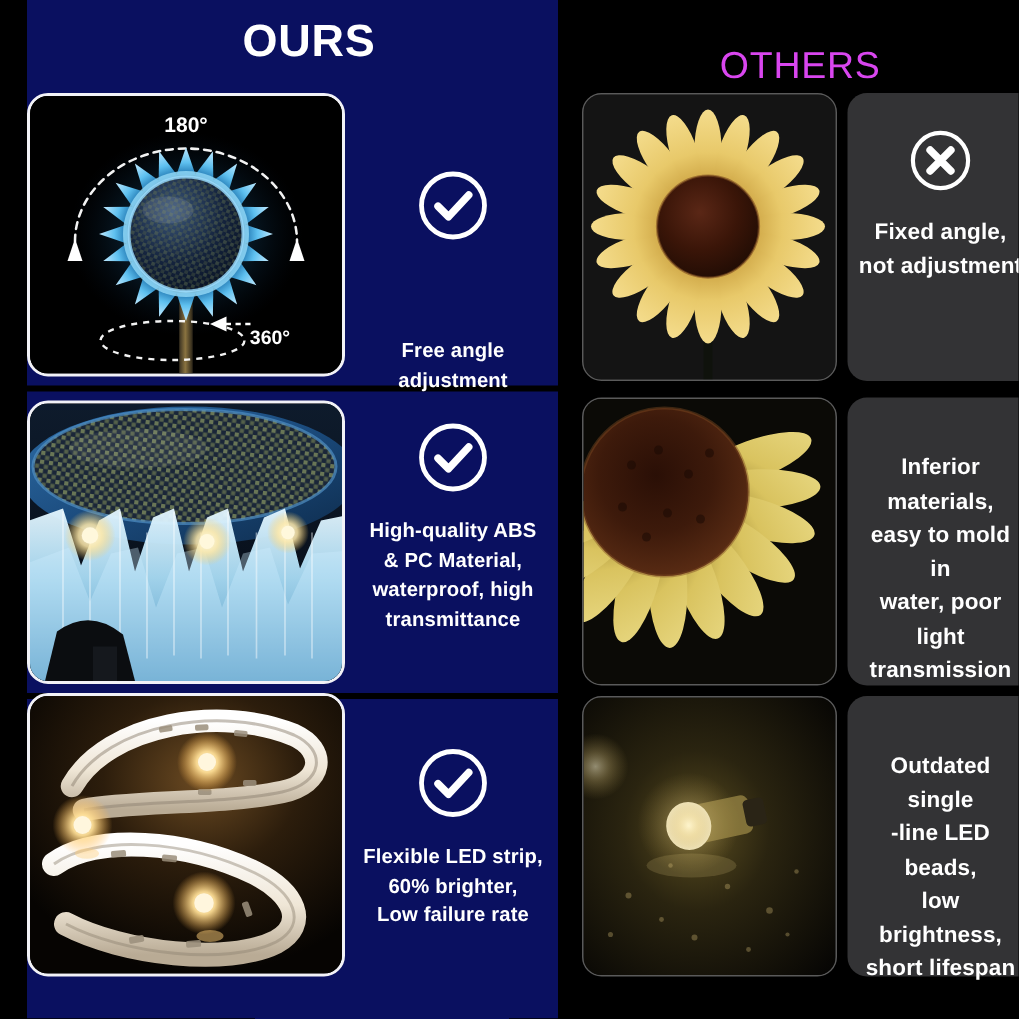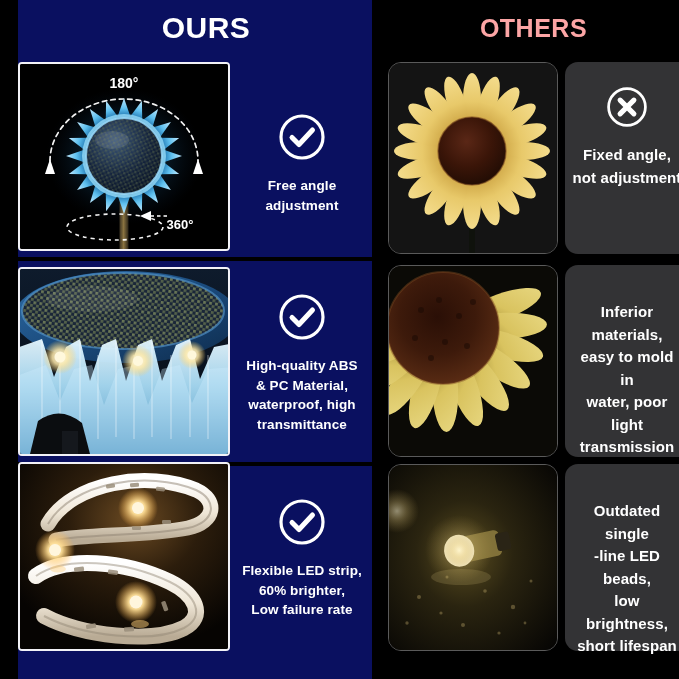--- a/index.html
+++ b/index.html
@@ -16,49 +16,49 @@
   .hdr-ours-bg{
     position:absolute; left:18px; top:0; width:354px; height:56px;
     background:#0a1060;
   }
   .hdr-ours{
     position:absolute; left:18px; top:0; width:376px; height:56px;
     display:flex; align-items:center; justify-content:center;
     color:#fff; font-size:30px; font-weight:bold; letter-spacing:.5px;
   }
   .hdr-others{
-    position:absolute; left:388px; top:0; width:291px; height:56px;
+    position:absolute; left:388px; top:16px; width:291px; height:56px;
     display:flex; align-items:center; justify-content:center;
-    color:#fca5a5; font-size:25px; font-weight:bold; letter-spacing:.5px;
+    color:#d946ef; font-size:25px; font-weight:normal; letter-spacing:.5px;
   }
 
   
   .navy{ position:absolute; left:18px; width:354px; background:#0a1060; }
   .navy.b1{ top:56px;  height:201px; }
   .navy.b2{ top:261px; height:201px; }
   .navy.b3{ top:466px; height:213px; }
 
   
   .ocard{
     position:absolute; left:18px; width:212px;
-    border:2px solid #f2f2f7; border-radius:4px;
+    border:2px solid #f2f2f7; border-radius:14px;
     background:#000; overflow:hidden;
   }
   .ocard.c1{ top:62px;  height:189px; }
   .ocard.c2{ top:267px; height:189px; }
   .ocard.c3{ top:462px; height:189px; }
 
   
   .otext{
     position:absolute; left:232px; width:140px;
     display:flex; flex-direction:column; align-items:center;
     color:#fff; text-align:center;
   }
-  .otext.t1{ top:112px; }
-  .otext.t2{ top:292px; }
+  .otext.t1{ top:112px;gap:48px; }
+  .otext.t2{ top:280px; }
   .otext.t3{ top:497px; }
   .otext .label{
     font-size:13.5px; font-weight:bold; line-height:1.45; margin-top:14px;
     letter-spacing:.1px;
   }
 
   
   .badge{ display:block; }
 
   

